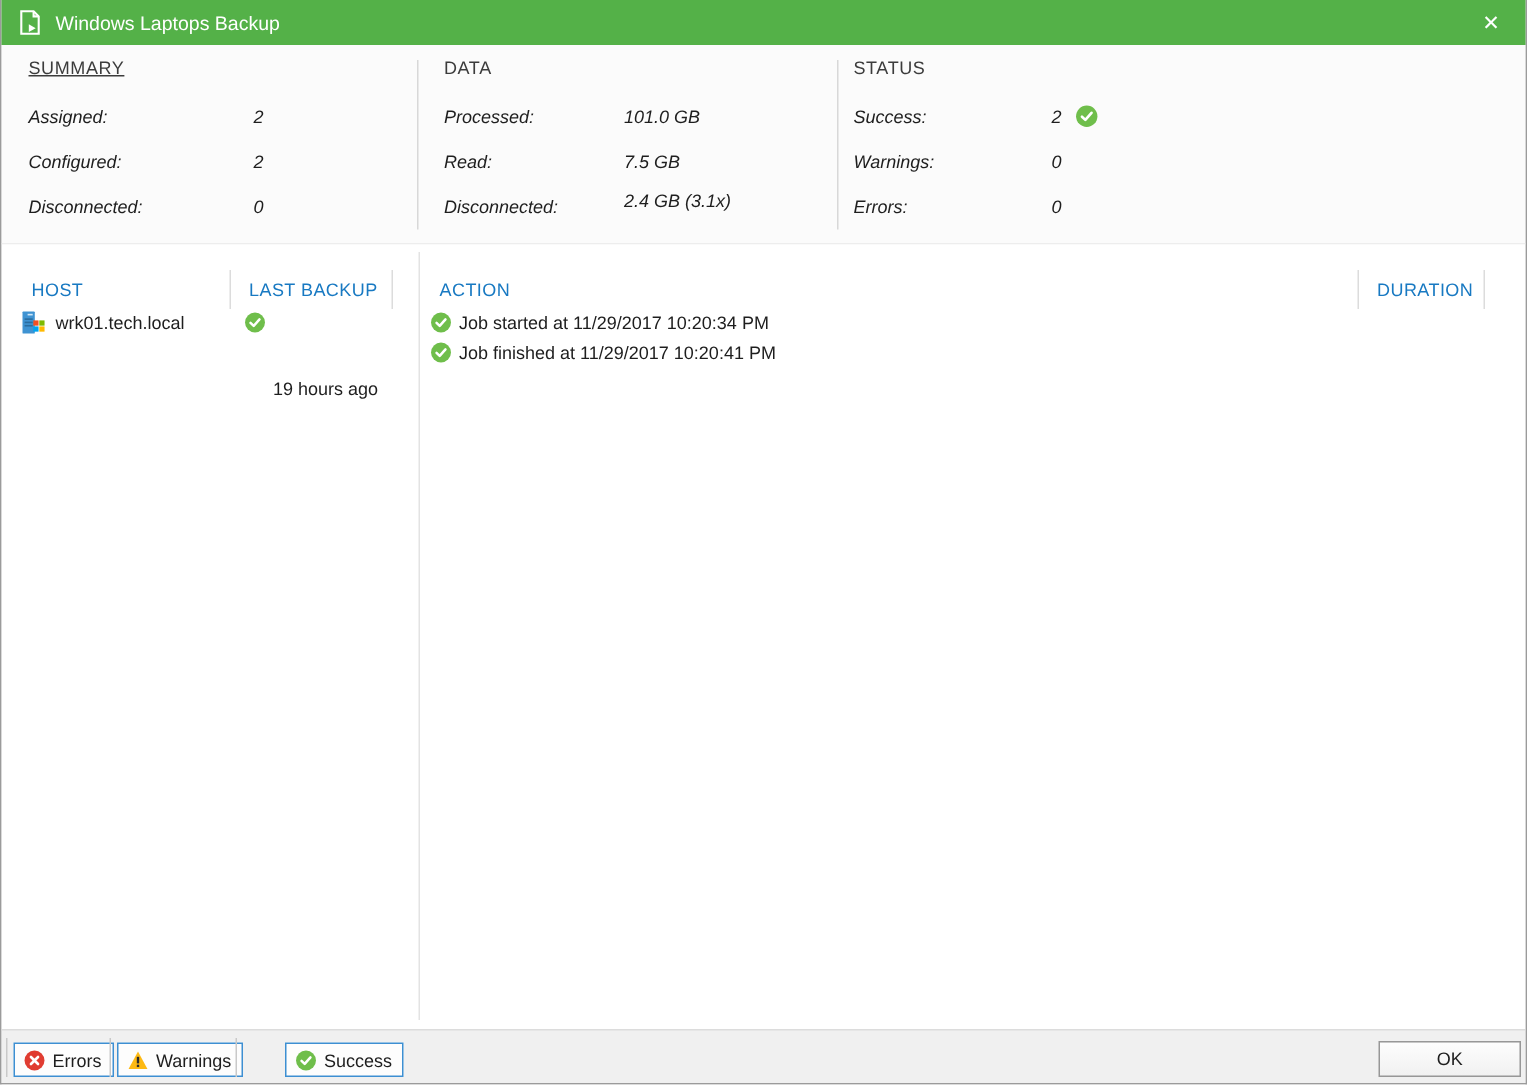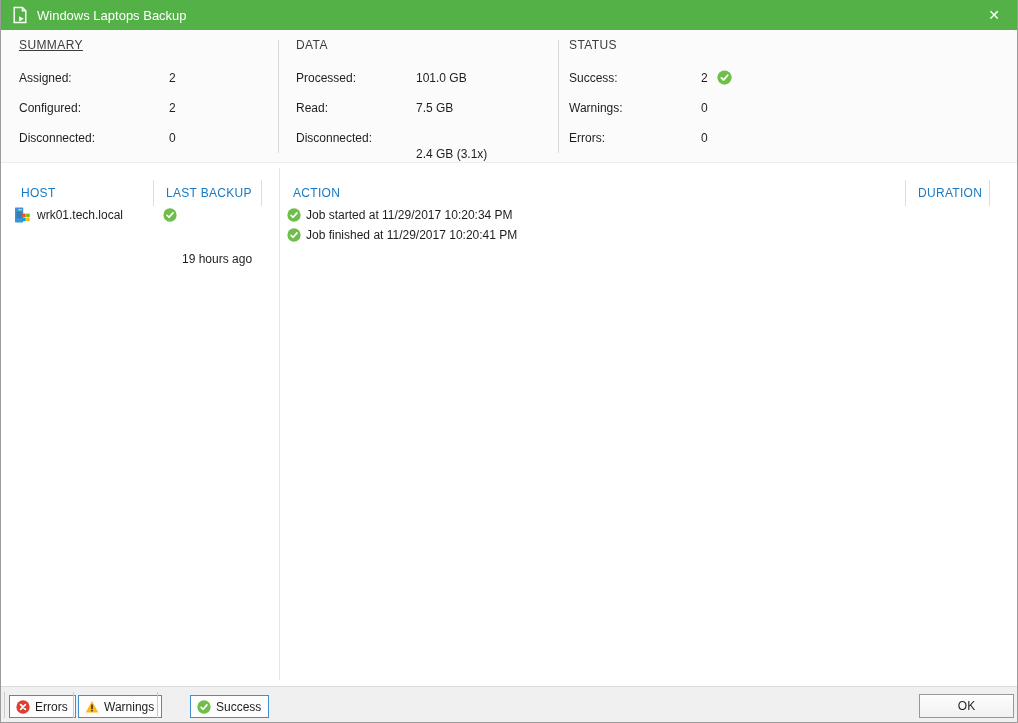--- a/index.html
+++ b/index.html
@@ -15,21 +15,21 @@
   .titlebar .job-ico { margin:0 8px 0 11px; width:18px; height:18px; flex:0 0 auto; }
   .titlebar .title { color:#fff; font-size:13px; }
   .titlebar .close { position:absolute; right:8px; top:0; width:32px; height:30px;
                      display:flex; align-items:center; justify-content:center;
                      color:#fff; font-size:14px; cursor:pointer; }
 
   
   .summary { position:absolute; left:0; top:30px; width:1016px; height:133px;
              background:#fbfbfb; border-bottom:1px solid #ededed; }
   .sec-header { position:absolute; font-size:12px; color:#3c3c3c; letter-spacing:.4px; }
-  .slabel, .svalue { position:absolute; height:16px; line-height:16px; white-space:nowrap; }
+  .slabel, .svalue { position:absolute; height:16px; line-height:16px; white-space:nowrap;font-style:italic; }
   .vdiv { position:absolute; width:1px; background:#d8d8d8; }
   .status-check { position:absolute; width:15px; height:15px; }
 
   
   .listpanel { position:absolute; left:0; top:163px; width:1016px; height:523px; background:#fff; }
   .col-header { position:absolute; color:#1879c2; font-size:12px; letter-spacing:.3px;
                 white-space:nowrap; cursor:default; }
   .hsep { position:absolute; top:17px; height:26px; width:1px; background:#dcdcdc; }
   .panel-div { position:absolute; left:278px; top:5px; bottom:6px; width:1px; background:#e3e3e3; }
   .lrow { position:absolute; height:20px; }
@@ -105,21 +105,21 @@
     <div class="svalue" style="left:168px; top:70px;">2</div>
     <div class="slabel" style="left:18px; top:100px;">Disconnected:</div>
     <div class="svalue" style="left:168px; top:100px;">0</div>
 
     <div class="sec-header" style="left:295px; top:8px;">DATA</div>
     <div class="slabel" style="left:295px; top:40px;">Processed:</div>
     <div class="svalue" style="left:415px; top:40px;">101.0 GB</div>
     <div class="slabel" style="left:295px; top:70px;">Read:</div>
     <div class="svalue" style="left:415px; top:70px;">7.5 GB</div>
     <div class="slabel" style="left:295px; top:100px;">Disconnected:</div>
-    <div class="svalue" style="left:415px; top:116px;">2.4 GB (3.1x)</div>
+    <div class="svalue" style="left:415px; top:96px;">2.4 GB (3.1x)</div>
 
     <div class="sec-header" style="left:568px; top:8px;">STATUS</div>
     <div class="slabel" style="left:568px; top:40px;">Success:</div>
     <div class="svalue" style="left:700px; top:40px;">2</div>
     <svg class="status-check" style="left:716px; top:40px;" viewBox="0 0 16 16">
         <use href="#ic-check"></use>
       </svg>
     <div class="slabel" style="left:568px; top:70px;">Warnings:</div>
     <div class="svalue" style="left:700px; top:70px;">0</div>
     <div class="slabel" style="left:568px; top:100px;">Errors:</div>

